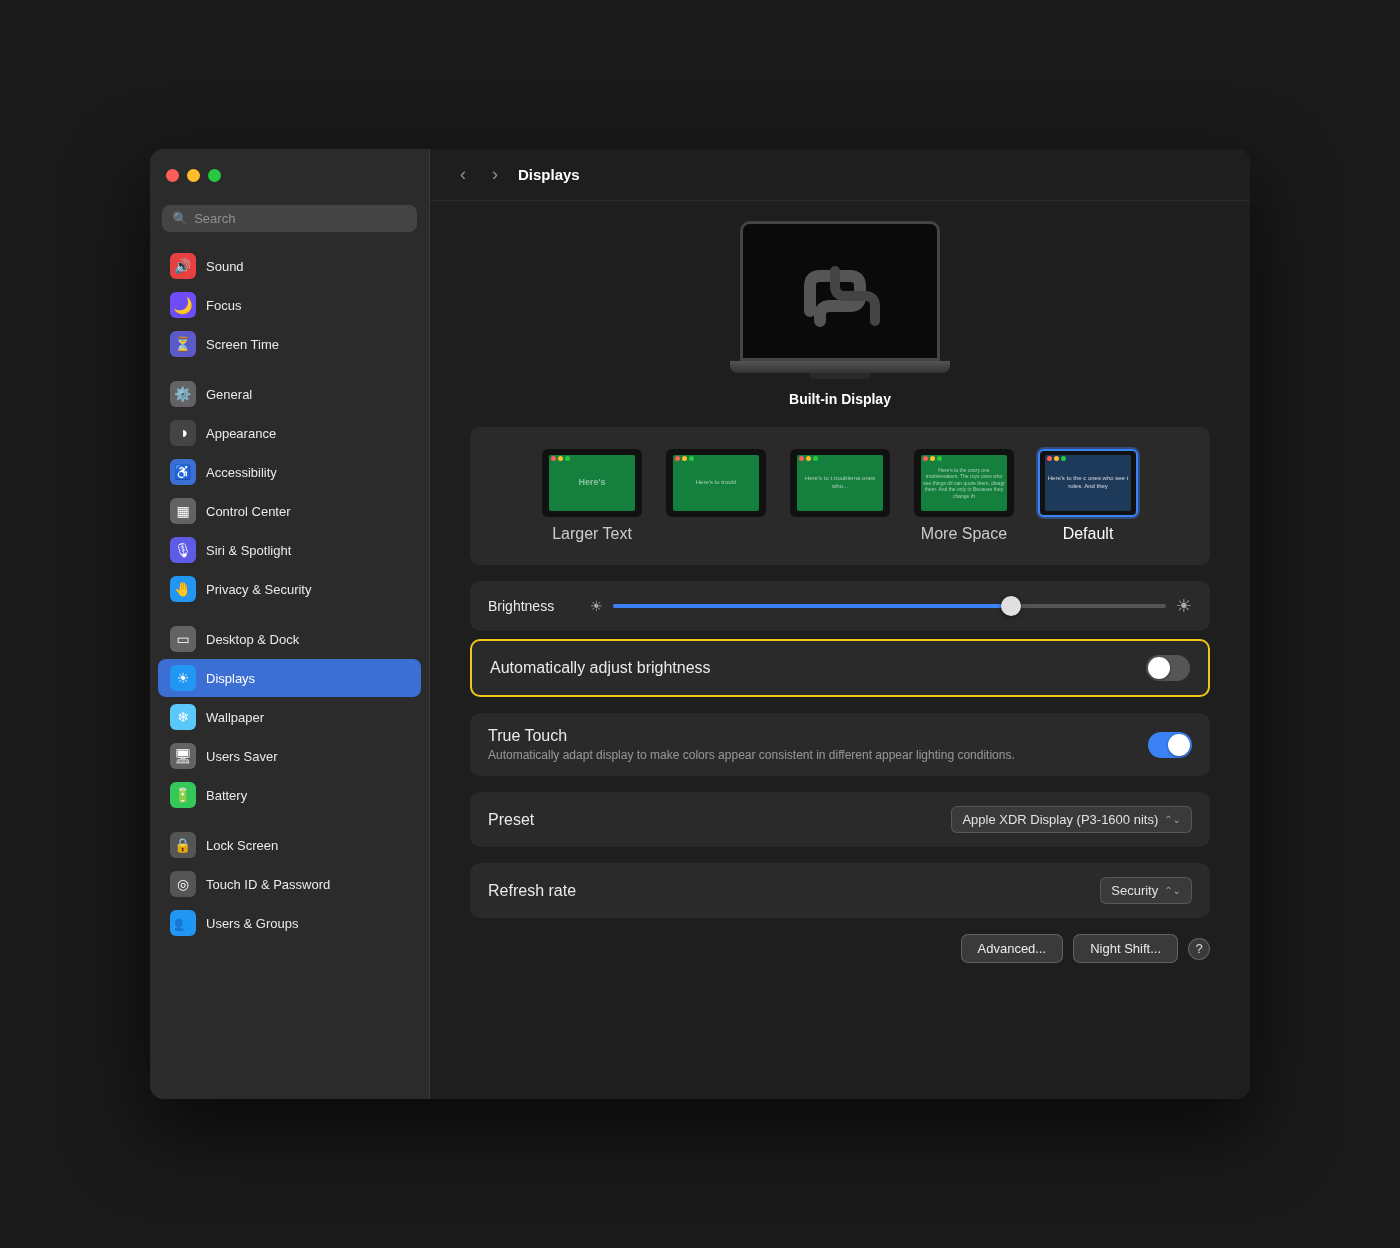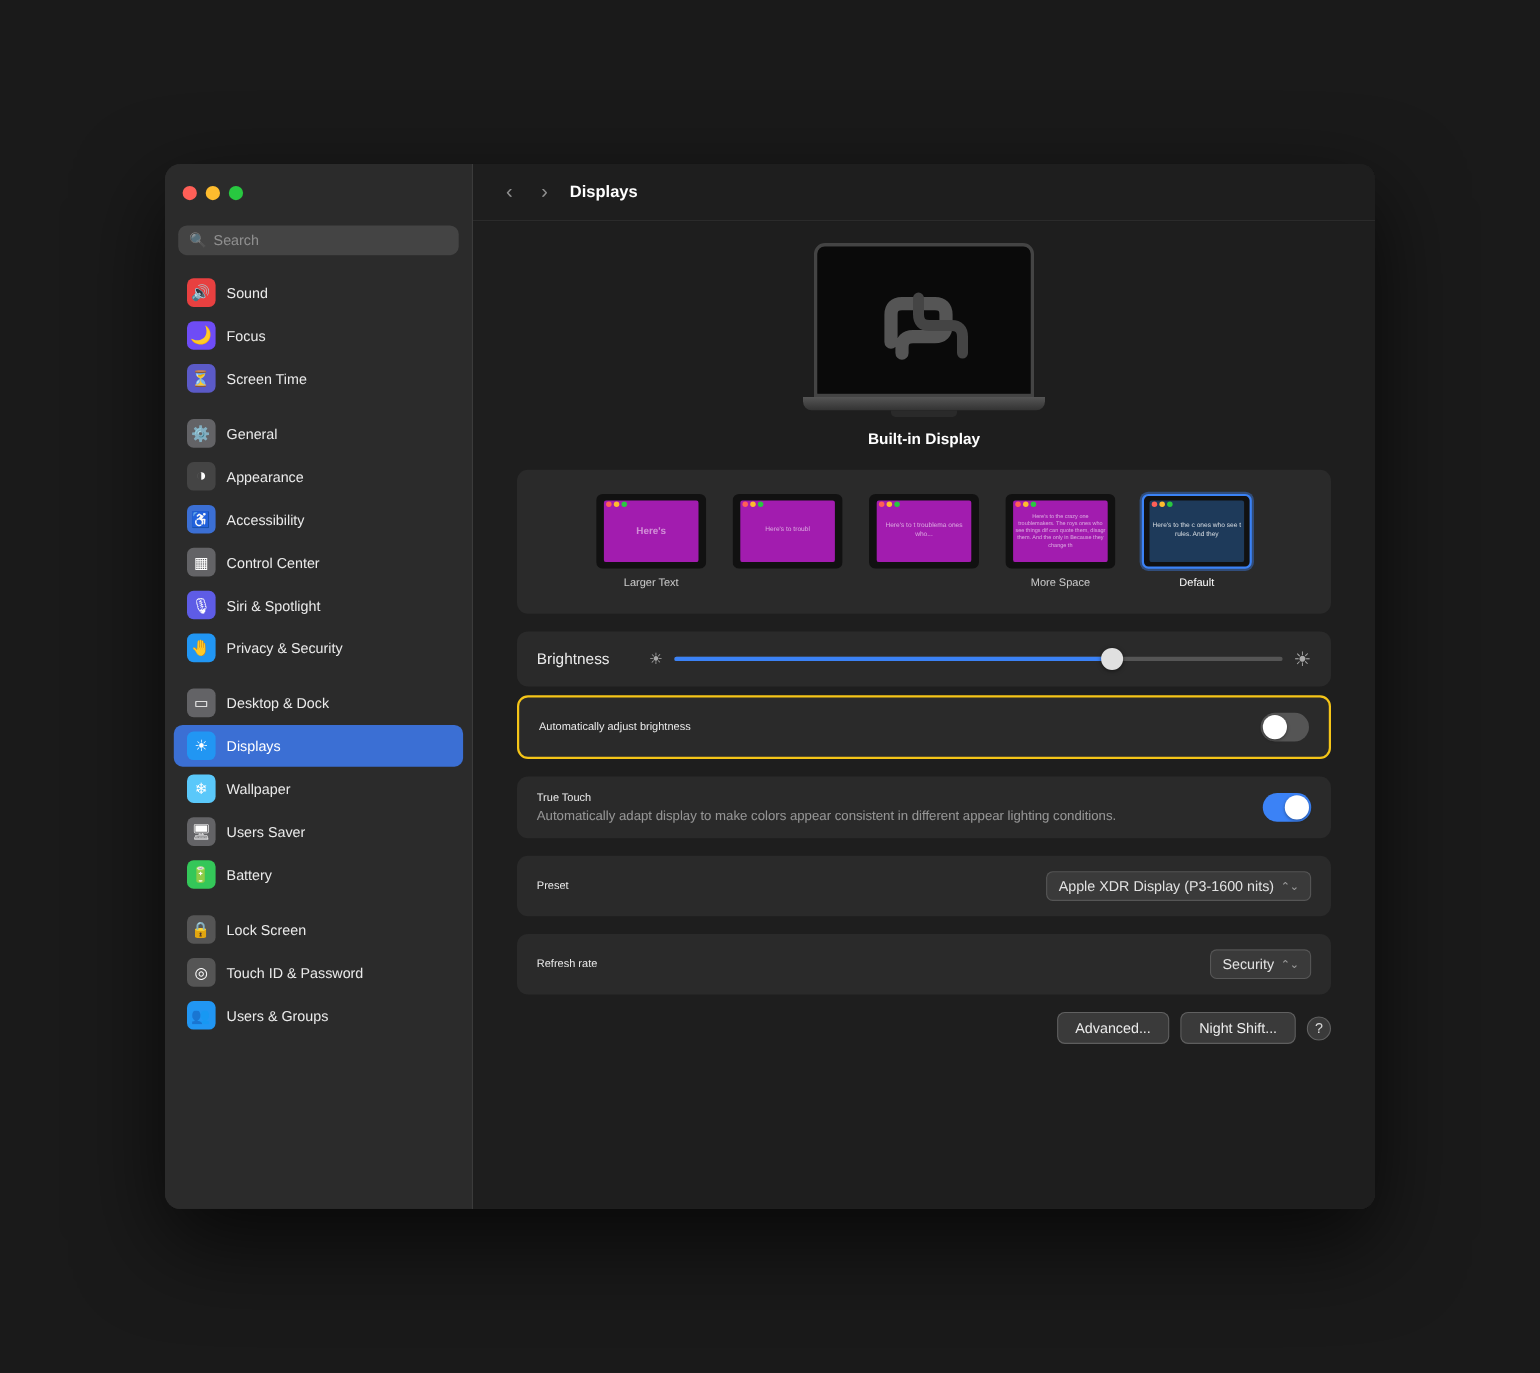--- a/index.html
+++ b/index.html
@@ -235,21 +235,21 @@
       overflow: hidden;
       position: relative;
     }
     .res-preview.selected {
       border-color: #3b82f6;
       box-shadow: 0 0 0 2px rgba(59,130,246,0.4);
     }
     .res-preview-inner {
       width: 90%;
       height: 88%;
-      background: #a21caf;
+      background: #15803d;
       border-radius: 2px;
       display: flex;
       align-items: center;
       justify-content: center;
       overflow: hidden;
     }
     .res-mini-dots {
       display: flex;
       gap: 2px;
       position: absolute;
@@ -261,41 +261,41 @@
       border-radius: 50%;
     }
     .res-mini-text {
       font-size: 6px;
       color: rgba(255,255,255,0.6);
       text-align: center;
       padding: 2px;
       line-height: 1.3;
     }
     .res-label {
-      font-size: 10px;
+      font-size: 16px;
       color: rgba(255,255,255,0.75);
       text-align: center;
     }
     .res-label.selected { color: #fff; font-weight: 500; }
     
     .settings-panel {
       background: #2a2a2a;
       border-radius: 10px;
       margin-bottom: 16px;
       overflow: hidden;
     }
     .settings-row {
       display: flex;
       align-items: center;
       padding: 14px 18px;
       border-bottom: 1px solid rgba(255,255,255,0.07);
     }
     .settings-row:last-child { border-bottom: none; }
     .settings-row-label {
-      font-size: 10px;
+      font-size: 16px;
       color: rgba(255,255,255,0.9);
       flex: 1;
     }
     .settings-row-sublabel {
       font-size: 12px;
       color: rgba(255,255,255,0.5);
       margin-top: 3px;
     }
     .settings-row-value {
       font-size: 14px;

